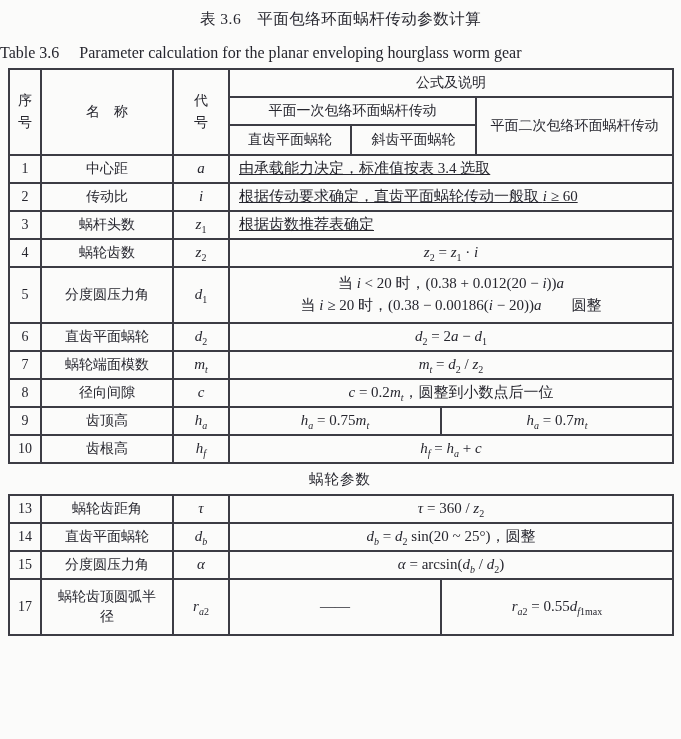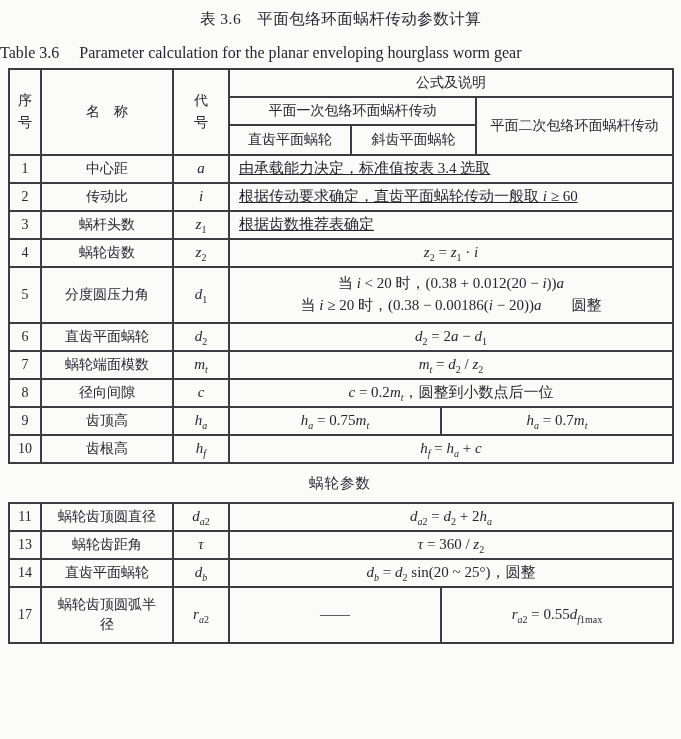--- a/index.html
+++ b/index.html
@@ -29,21 +29,21 @@
   .th-vert{white-space:pre-line;line-height:1.55;}
   .name-cell{padding:1px 13px;}
   .f{font-size:15px;}
   .f.left{text-align:left;padding-left:9px;text-decoration:underline;}
   sub{font-size:10px;line-height:0;}
   tr.h28{height:28px;}
   tr.h30{height:30px;}
   tr.h56{height:56px;}
   .hdr-double{padding:1px 1px;line-height:1.8;}
   .section-band{
-    width:664px;margin-left:8px;height:38px;
+    width:664px;margin-left:8px;height:30px;
     display:flex;align-items:center;justify-content:center;
     font-size:14.5px;letter-spacing:1px;
   }
 </style>
 </head>
 <body>
 
 <div>
 
   <div class="title-zh">表 3.6　平面包络环面蜗杆传动参数计算</div>
@@ -147,37 +147,37 @@
     <colgroup>
       <col style="width:32px">
         <col style="width:132px">
         <col style="width:56px">
       <col style="width:122px">
         <col style="width:90px">
         <col style="width:35px">
         <col style="width:197px">
     </colgroup>
     <tbody>
-        <tr class="h28">
-      <td>11</td>
-      <td class="name-cell">蜗轮齿顶圆直径</td>
-      <td class="f"><i>d</i><sub><i>a</i>2</sub></td>
-      <td colspan="4" class="f"><i>d</i><sub><i>a</i>2</sub> = <i>d</i><sub>2</sub> + 2<i>h</i><sub><i>a</i></sub></td>
-    </tr>
     <tr class="h28">
       <td>13</td>
       <td class="name-cell">蜗轮齿距角</td>
       <td class="f"><i>τ</i></td>
       <td colspan="4" class="f"><i>τ</i> = 360 / <i>z</i><sub>2</sub></td>
     </tr>
     <tr class="h28">
       <td>14</td>
       <td class="name-cell">直齿平面蜗轮</td>
       <td class="f"><i>d</i><sub><i>b</i></sub></td>
       <td colspan="4" class="f"><i>d</i><sub><i>b</i></sub> = <i>d</i><sub>2</sub> sin(20 ~ 25°)，圆整</td>
+    </tr>
+    <tr class="h28">
+      <td>15</td>
+      <td class="name-cell">分度圆压力角</td>
+      <td class="f"><i>α</i></td>
+      <td colspan="4" class="f"><i>α</i> = arcsin(<i>d</i><sub><i>b</i></sub> / <i>d</i><sub>2</sub>)</td>
     </tr>
     <tr class="h56">
       <td>17</td>
       <td class="name-cell">蜗轮齿顶圆弧半径</td>
       <td class="f"><i>r</i><sub><i>a</i>2</sub></td>
       <td colspan="2" class="f">——</td>
       <td colspan="2" class="f"><i>r</i><sub><i>a</i>2</sub> = 0.55<i>d</i><sub><i>f</i>1max</sub></td>
     </tr>
   </tbody>
     </table>

